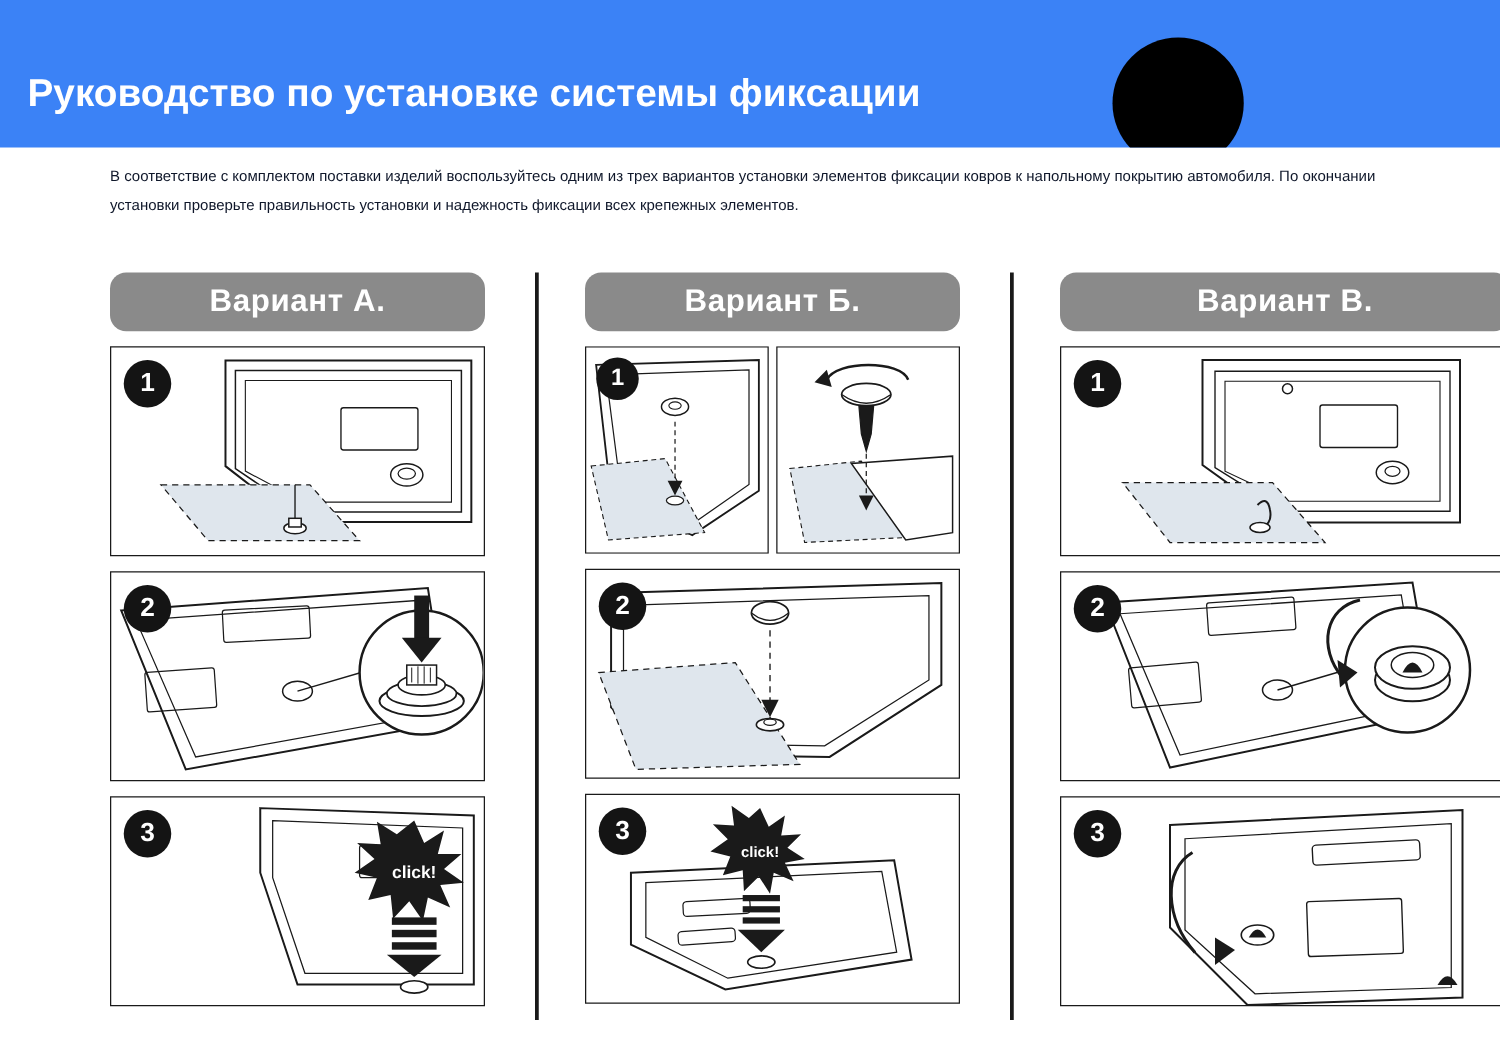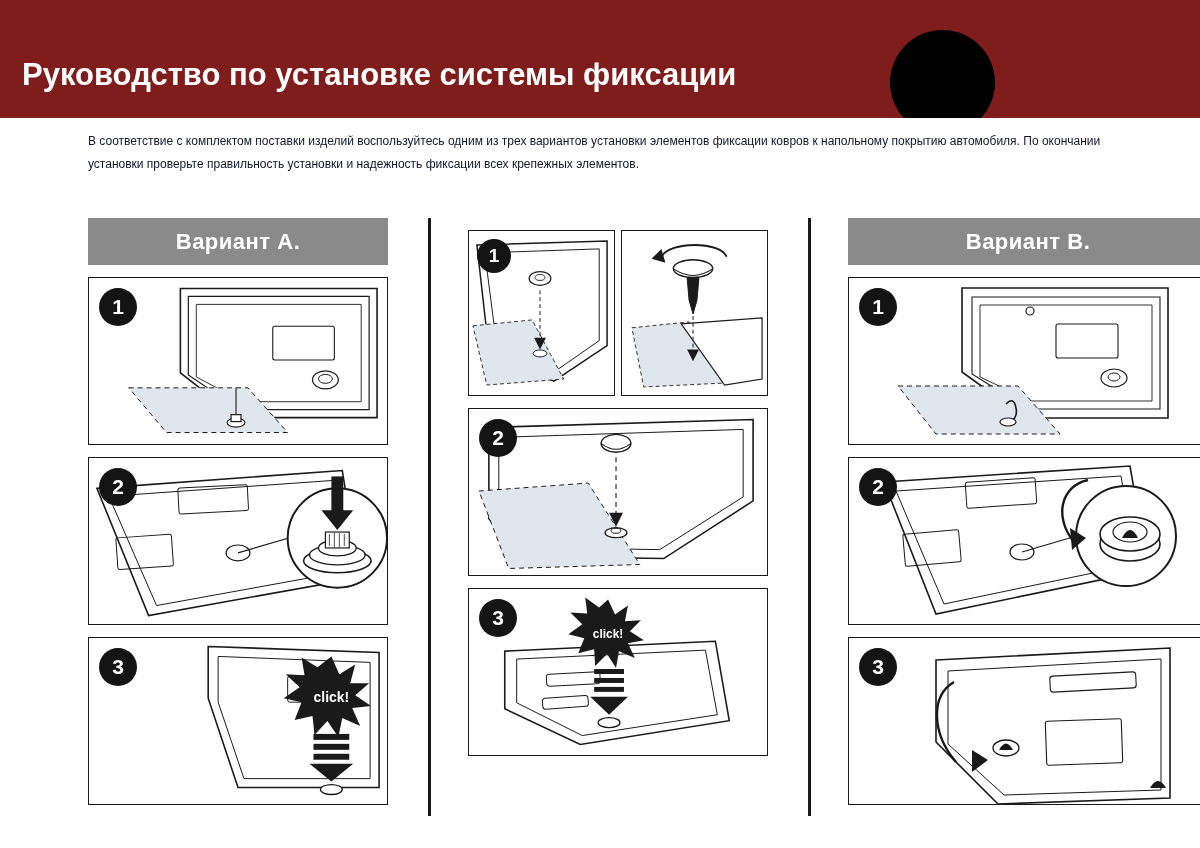--- a/index.html
+++ b/index.html
@@ -15,21 +15,21 @@
     overflow: hidden;
     position: relative;
   }
 
   
   .header {
     position: absolute;
     left: 0; top: 0;
     width: 1200px;
     height: 118px;
-    background: #7f1d1d;
+    background: #3b82f6;
     overflow: hidden;
   }
   .header-blob {
     position: absolute;
     right: 205px;
     top: 30px;
     width: 105px;
     height: 105px;
     border-radius: 50%;
     background: #000000;
@@ -80,26 +80,27 @@
     height: 598px;
     background: #1a1a1a;
   }
   .sep-1 { left: 428px; }
   .sep-2 { left: 808px; }
 
   .col-title {
     height: 47px;
     background: #8a8a8a;
     color: #ffffff;
-    font-size: 22px;
+    font-size: 25px;
     font-weight: bold;
     display: flex;
     align-items: center;
     justify-content: center;
     letter-spacing: 0.5px;
+    border-radius: 13px;
   }
 
   .panel {
     position: relative;
     border: 1.5px solid #1a1a1a;
     background: #ffffff;
     margin-top: 12px;
     height: 166px;
     overflow: hidden;
   }
@@ -221,20 +222,21 @@
           <rect x="226" y="116" width="36" height="6" fill="#1a1a1a"></rect>
           <polygon points="222,126 266,126 244,144 " fill="#1a1a1a"></polygon>
         </g>
         <ellipse cx="244" cy="152" rx="11" ry="5" fill="#ffffff" stroke="#1a1a1a" stroke-width="1.3"></ellipse>
       </svg>
       <div class="step-badge">3</div>
     </div>
   </div>
 
   <div class="col col-b">
+    <div class="col-title">Вариант Б.</div>
 
     <div class="panel split">
       <div class="sub">
         <svg class="art" viewBox="0 0 147 166">
           <path d="M8 14 L140 10 L140 116 L86 152 L20 120 Z" fill="#ffffff" stroke="#1a1a1a" stroke-width="1.5"></path>
           <path d="M16 22 L132 18 L132 111 L86 143 L28 115 Z" fill="#ffffff" stroke="#1a1a1a" stroke-width="1"></path>
           <path d="M4 96 L64 90 L96 150 L18 156 Z" fill="#dfe6ed" stroke="#1a1a1a" stroke-width="0.9" stroke-dasharray="4 3"></path>
           <ellipse cx="72" cy="48" rx="11" ry="7" fill="#ffffff" stroke="#1a1a1a" stroke-width="1.2"></ellipse>
           <ellipse cx="72" cy="47" rx="5" ry="3" fill="#ffffff" stroke="#1a1a1a" stroke-width="0.9"></ellipse>
           <line x1="72" y1="60" x2="72" y2="112" stroke="#1a1a1a" stroke-width="1" stroke-dasharray="4 3"></line>

